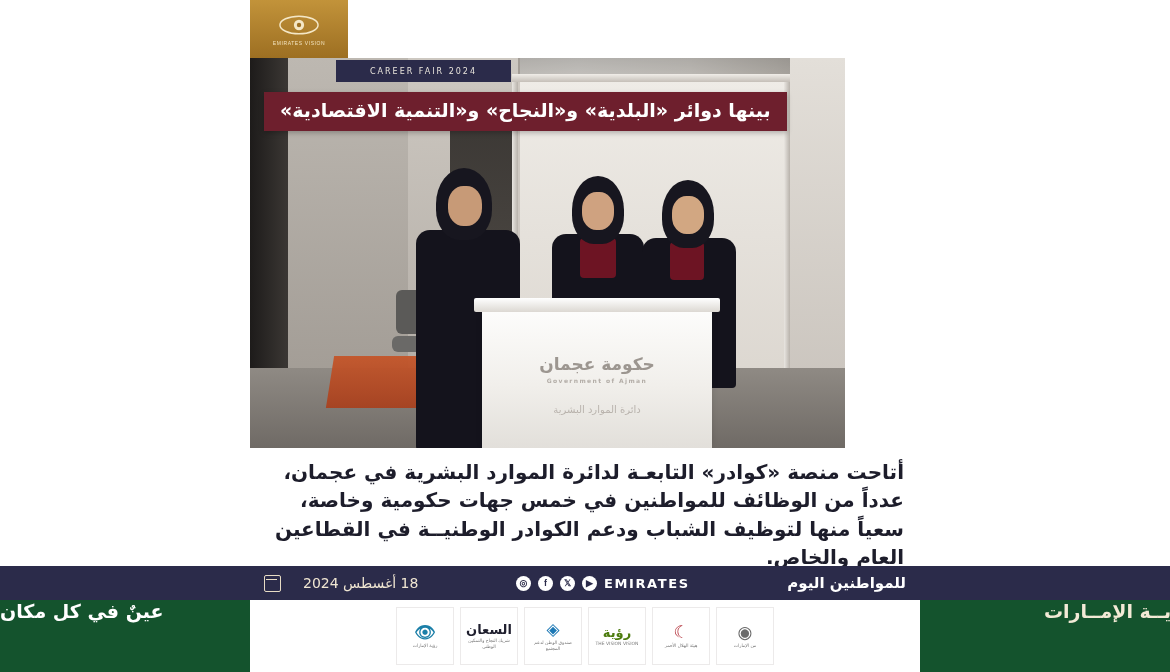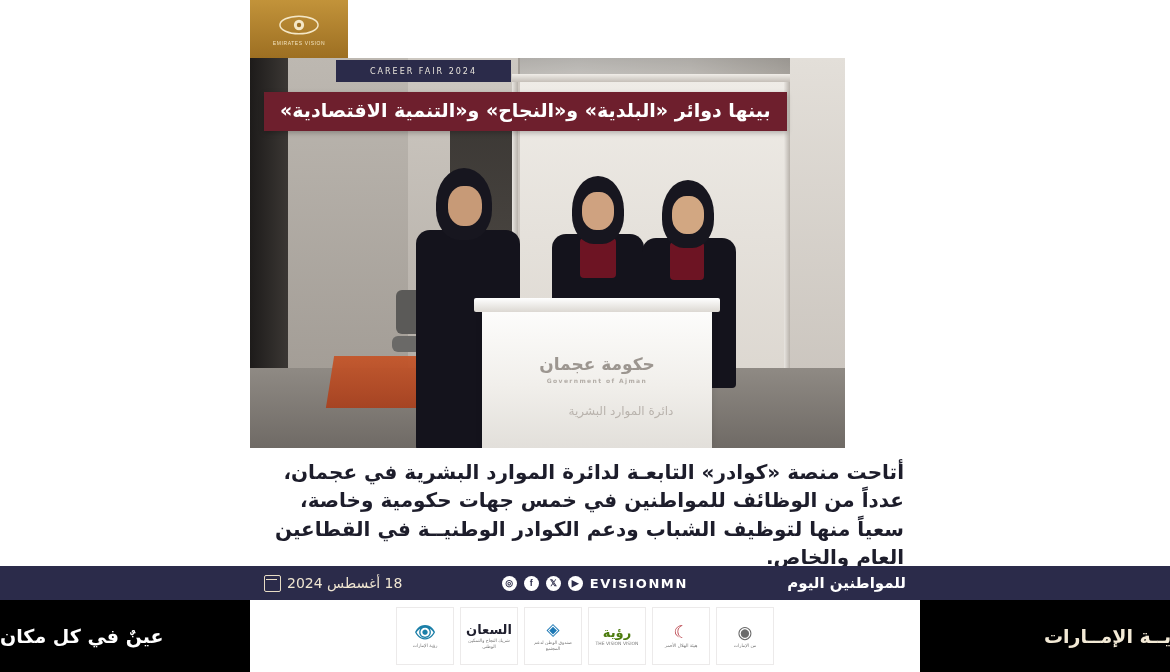--- a/index.html
+++ b/index.html
@@ -238,23 +238,22 @@
     color: #b3ada7;
     margin-top: 3px;
     direction: ltr;
   }
   .counter-sub {
     position: absolute;
     left: 0; top: 96px;
     width: 230px;
     text-align: center;
     color: #b9b3ad;
-    font-size: 12px;
-    direction: rtl;
-    padding-left: 24px;
+    font-size: 10px;
+    direction: rtl;
   }
   
   .person { position: absolute; }
   .person .body {
     position: absolute; background: #14131c; border-radius: 14px 14px 4px 4px;
   }
   .p1 { left: 160px; top: 110px; width: 110px; height: 280px; }
   .p1 .hijab { position:absolute; left: 26px; top: 0; width: 56px; height: 72px; background:#17161f; border-radius: 50% 50% 42% 42%; }
   .p1 .face { position:absolute; left: 38px; top: 18px; width: 34px; height: 40px; background:#c79a77; border-radius: 45%; }
   .p1 .body { left: 6px; top: 62px; width: 104px; height: 220px; }
@@ -332,21 +331,21 @@
     justify-content: space-between;
     box-sizing: border-box;
     padding: 0 14px;
     direction: rtl;
   }
   .footer-date {
     color: #f0e6d2;
     font-size: 14px;
     display: flex;
     align-items: center;
-    gap: 6px;
+    gap: 22px;
     direction: rtl;
   }
   .cal-icon {
     width: 15px; height: 15px;
     border: 1.6px solid #e7dcc5;
     border-radius: 2px;
     position: relative;
     display: inline-block;
   }
   .cal-icon:before {
@@ -425,23 +424,23 @@
     line-height: 1.15;
     direction: rtl;
   }
 
   
   .side {
     position: absolute;
     top: 600px;
     width: 274px;
     height: 72px;
-    background: #000000;
-    display: flex;
-    align-items: center;
+    background: #14532d;
+    display: flex;
+    align-items: flex-start;
     box-sizing: border-box;
   }
   .side-right {
     left: 920px;
     justify-content: flex-start;
     padding-left: 16px;
   }
   .side-left {
     left: 0;
     justify-content: flex-end;
@@ -544,21 +543,21 @@
     <div class="body-text">أتاحت منصة «كوادر» التابعـة لدائرة الموارد البشرية في عجمان، عدداً من الوظائف للمواطنين في خمس جهات حكومية وخاصة، سعياً منها لتوظيف الشباب ودعم الكوادر الوطنيــة في القطاعين العام والخاص.</div>
 
     <div class="footer-bar">
       <div class="footer-outlet">للمواطنين اليوم</div>
 
       <div class="footer-socials">
         <span class="soc">◎</span>
         <span class="soc">f</span>
         <span class="soc">𝕏</span>
         <span class="soc">▶</span>
-        <span class="footer-brand">EVISIONMN</span>
+        <span class="footer-brand">EMIRATES</span>
       </div>
 
       <div class="footer-date">
         <span>18 أغسطس 2024</span>
         <span class="cal-icon"></span>
       </div>
     </div>
 
     <div class="sponsor-band">
       <div class="sponsor">

